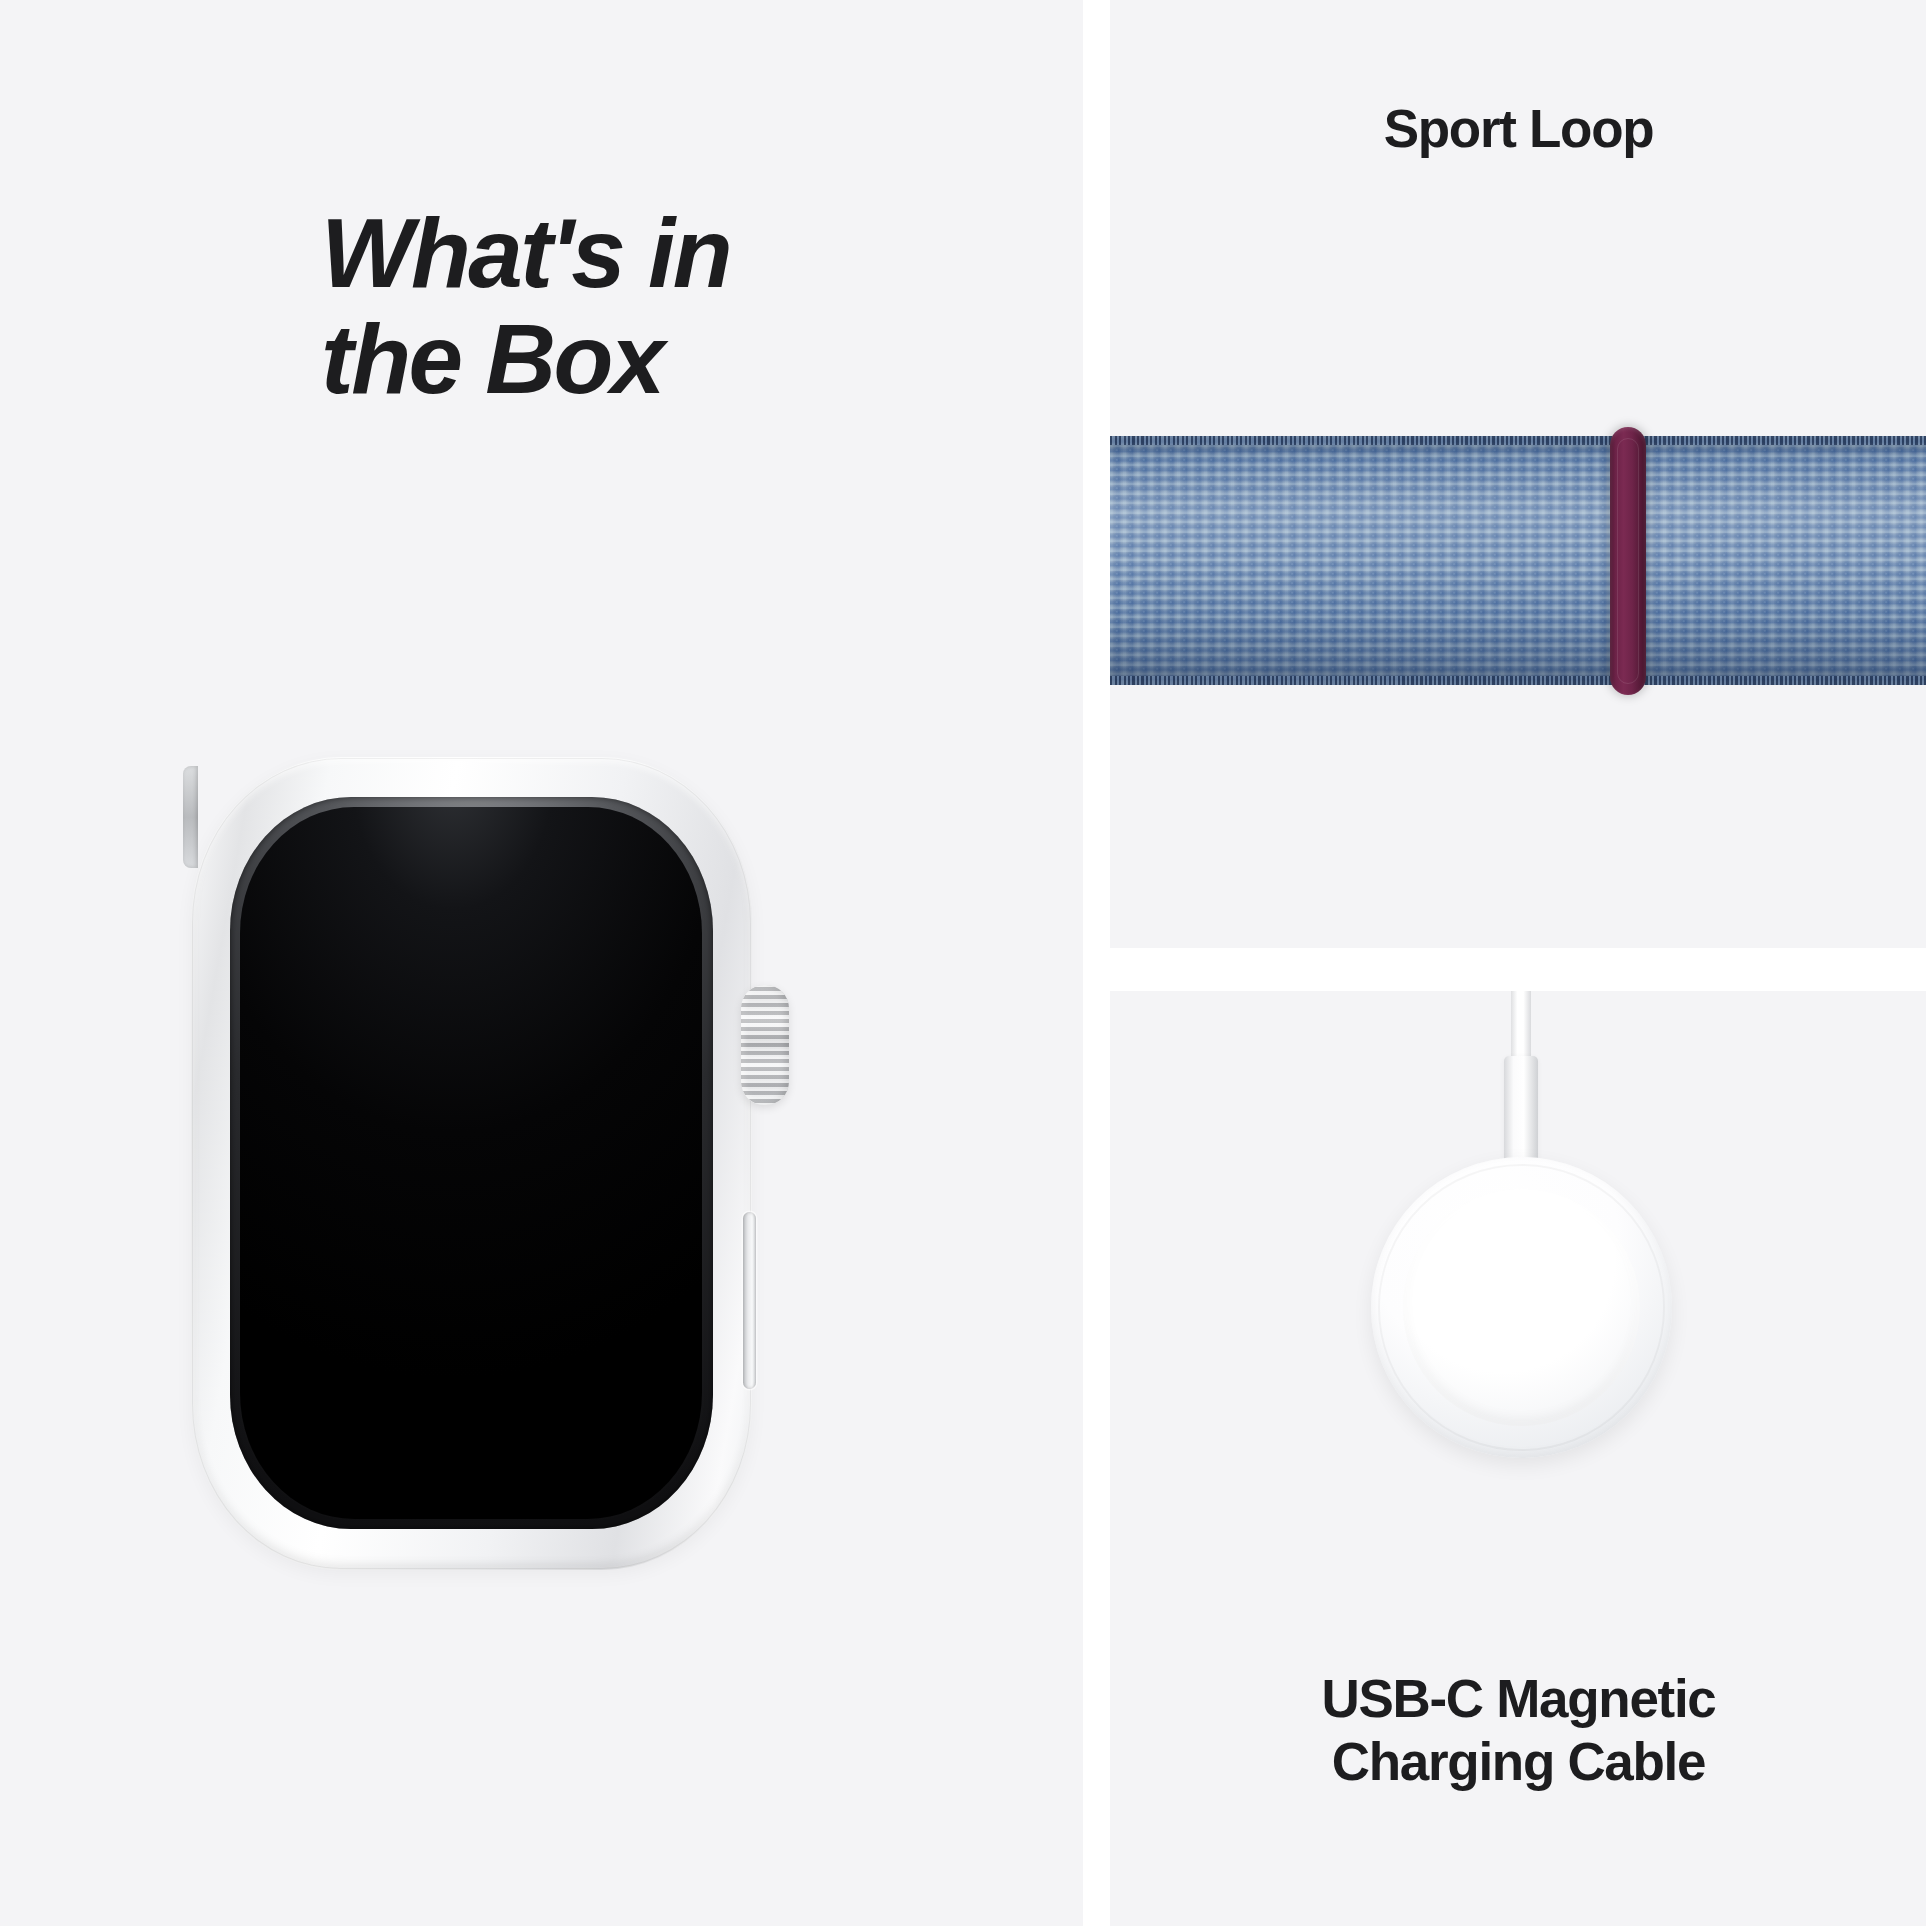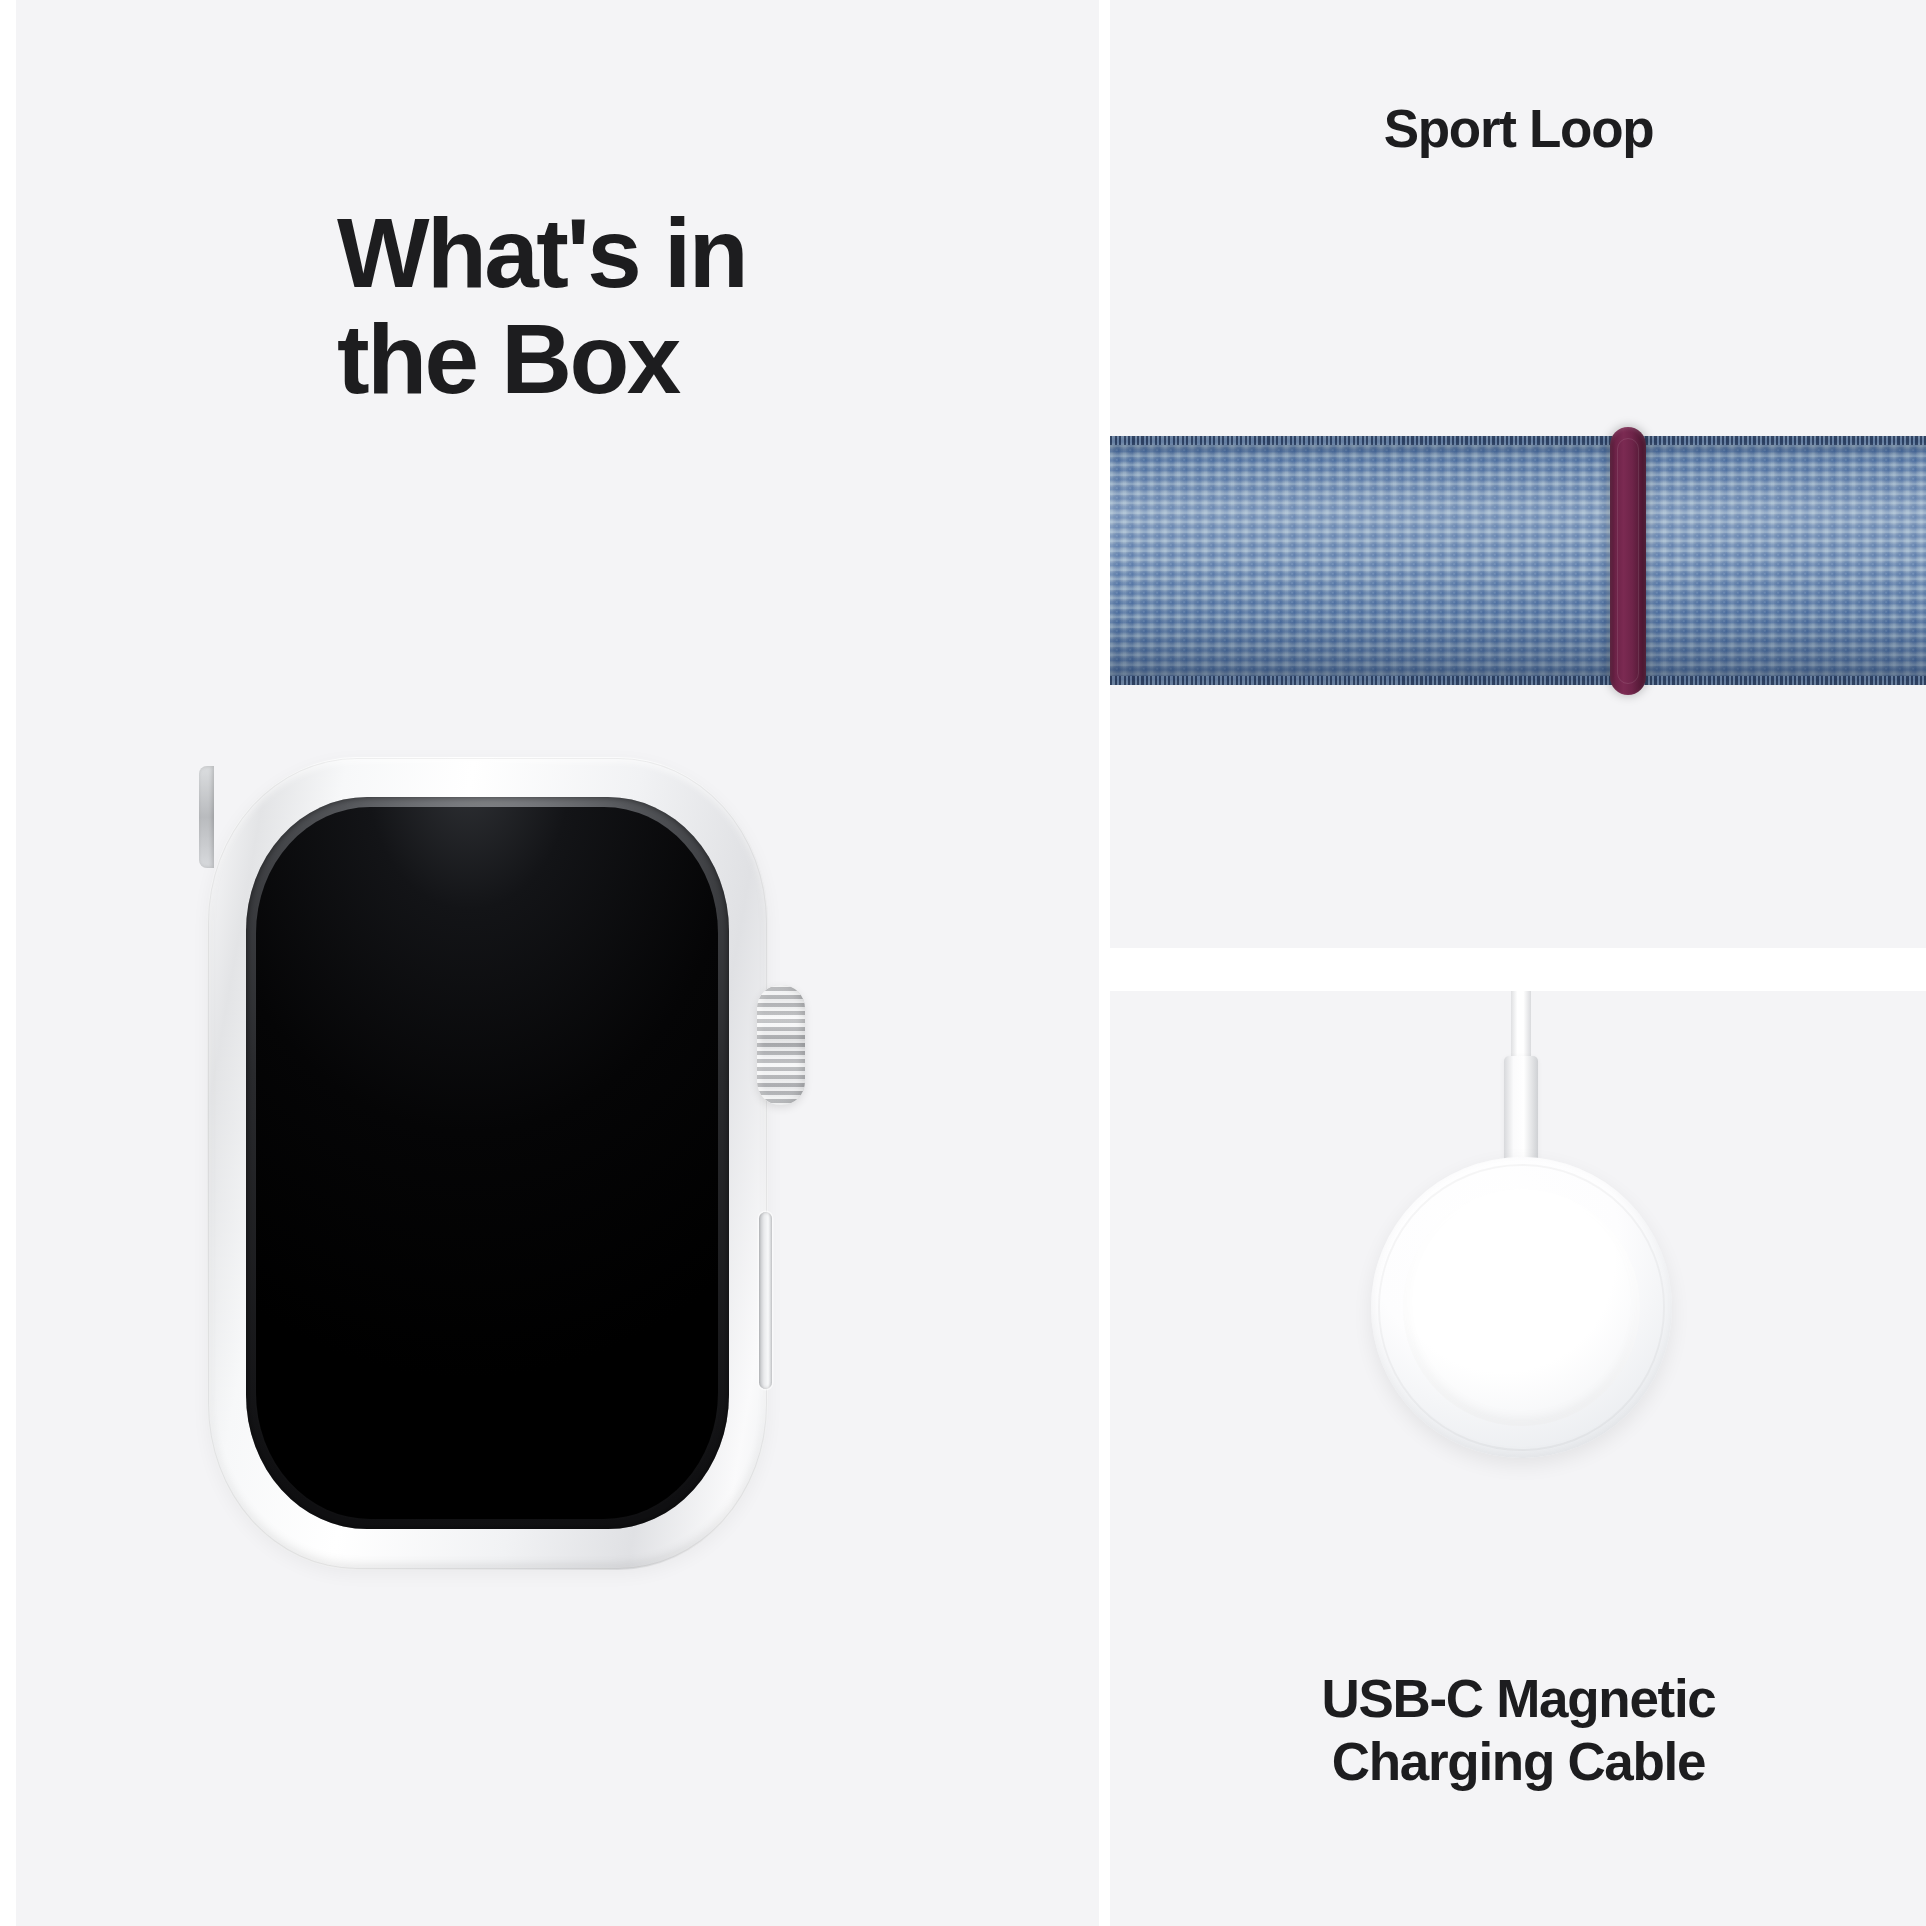--- a/index.html
+++ b/index.html
@@ -21,21 +21,21 @@
     background: #ffffff;
     overflow: hidden;
   }
 
   
   .panel {
     position: absolute;
     background: #f4f4f6;
     overflow: hidden;
   }
-  #panel-left   { left: 16px;      top: 0;     width: 1083px; height: 1926px; }
+  #panel-left   { left: 0;      top: 0;     width: 1083px; height: 1926px; font-style: italic; }
   #panel-band   { left: 1110px; top: 0;     width: 817px; height: 948px; }
   #panel-cable  { left: 1110px; top: 991px; width: 817px; height: 935px; }
 
   
   #whats-in-the-box {
     position: absolute;
     left: 321px;
     top: 201px;
     width: 602px;
     font-size: 98px;

